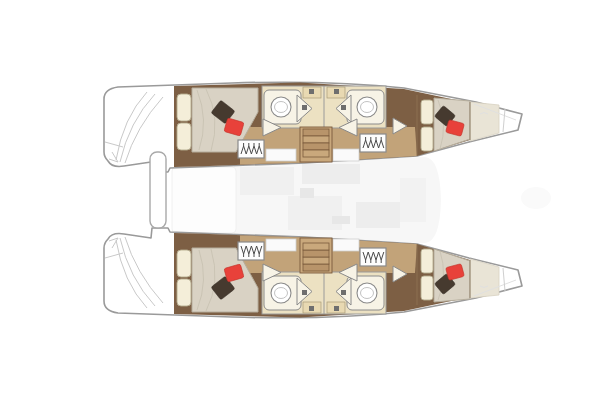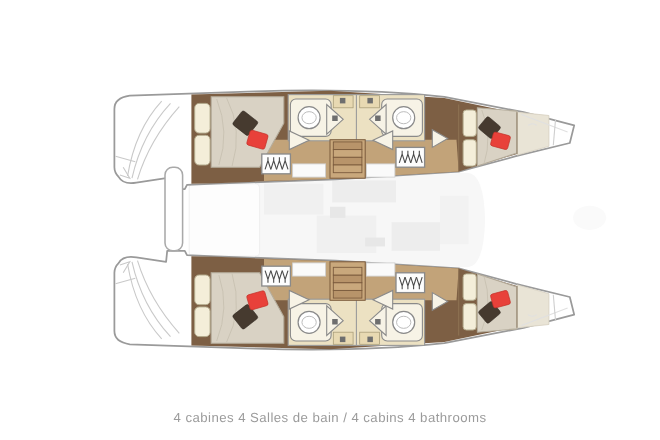--- a/index.html
+++ b/index.html
@@ -158,14 +158,13 @@
 
     <ellipse cx="536" cy="198" rx="15" ry="11" class="foredeck"></ellipse>
 
     <use href="#hullHalf" xlink:href="#hullHalf"></use>
 
     <use href="#hullHalf" xlink:href="#hullHalf" transform="translate(0,400) scale(1,-1)"></use>
 
     <rect x="150" y="152" width="16" height="76" rx="7" class="capsule"></rect>
   </svg>
 
-  <div class="caption">4 cabines 4 Salles de bain / 4 cabins 4 bathrooms</div>
 </div>
 
 </body></html>

